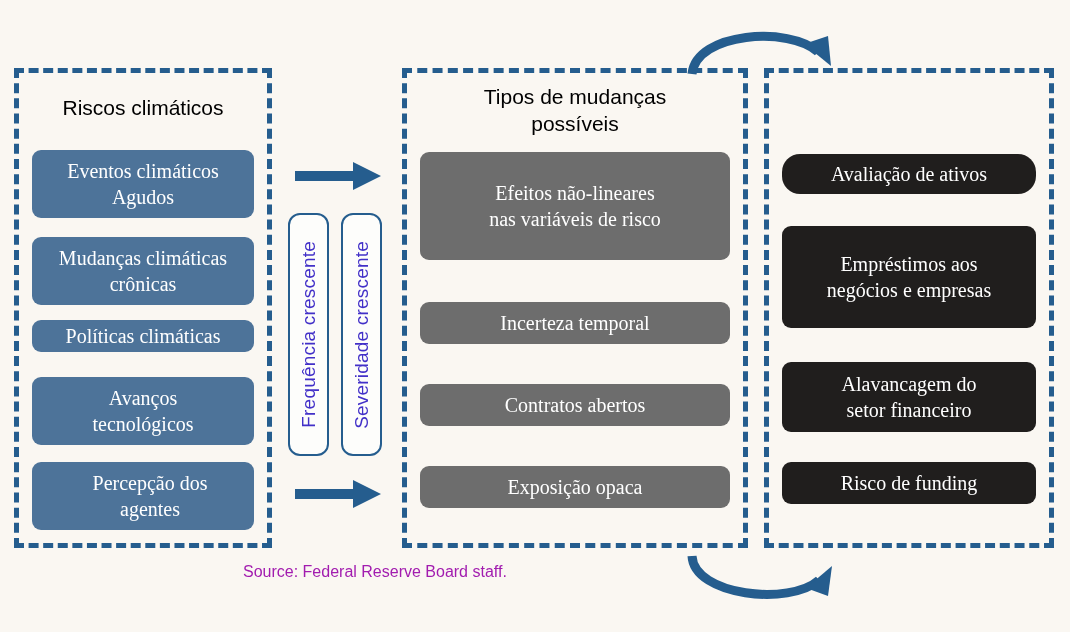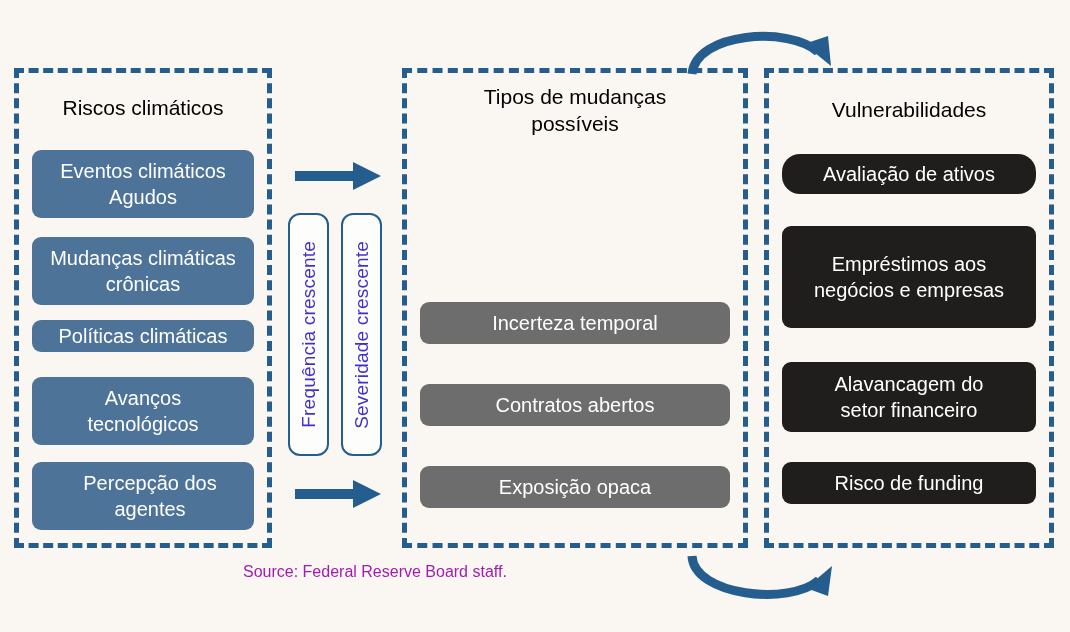--- a/index.html
+++ b/index.html
@@ -43,20 +43,21 @@
     display: flex;
     align-items: center;
     justify-content: center;
     text-align: center;
     color: #ffffff;
     font-size: 20px;
     line-height: 26px;
     border-radius: 9px;
     padding: 2px 8px;
     white-space: pre-line;
+    font-family: Liberation Serif, serif;
   }
   .box.blue { background: #4d7399; }
   .box.gray { background: #6d6d6d; }
   .box.black { background: #201e1d; }
 
   
   .vchip {
     position: absolute;
     box-sizing: border-box;
     background: #fdfdfb;
@@ -121,26 +122,27 @@
   </div>
 
   <svg class="arrow-svg" style="left:295px; top:478px;" width="86" height="32" viewBox="0 0 86 32">
     <path d="M0 11 L58 11 L58 2 L86 16 L58 30 L58 21 L0 21 Z" fill="#255d8e"></path>
   </svg>
 
   <div class="panel" style="left:402px; top:68px; width:346px; height:480px;"></div>
   <div class="panel-title" style="left:402px; width:346px; top:83px;">Tipos de mudanças
 possíveis</div>
 
+  <div class="box gray" style="left:420px; top:152px; width:310px; height:108px;">Efeitos não-lineares
+nas variáveis de risco</div>
   <div class="box gray" style="left:420px; top:302px; width:310px; height:42px;">Incerteza temporal</div>
   <div class="box gray" style="left:420px; top:384px; width:310px; height:42px;">Contratos abertos</div>
   <div class="box gray" style="left:420px; top:466px; width:310px; height:42px;">Exposição opaca</div>
 
   <div class="panel" style="left:764px; top:68px; width:290px; height:480px;"></div>
-  <div class="panel-title" style="left:764px; width:290px; top:96px;">Vulnerabilidades</div>
 
   <div class="box black" style="left:782px; top:154px; width:254px; height:40px;border-radius:18px;">Avaliação de ativos</div>
   <div class="box black" style="left:782px; top:226px; width:254px; height:102px;">Empréstimos aos
 negócios e empresas</div>
   <div class="box black" style="left:782px; top:362px; width:254px; height:70px;">Alavancagem do
 setor financeiro</div>
   <div class="box black" style="left:782px; top:462px; width:254px; height:42px;">Risco de funding</div>
 
   <svg class="arrow-svg" style="left:686px; top:22px;" width="160" height="54" viewBox="0 0 160 54">
     <path d="M6 52 C10 10, 104 4, 132 30" stroke="#255d8e" stroke-width="9" fill="none" stroke-linecap="butt"></path>

